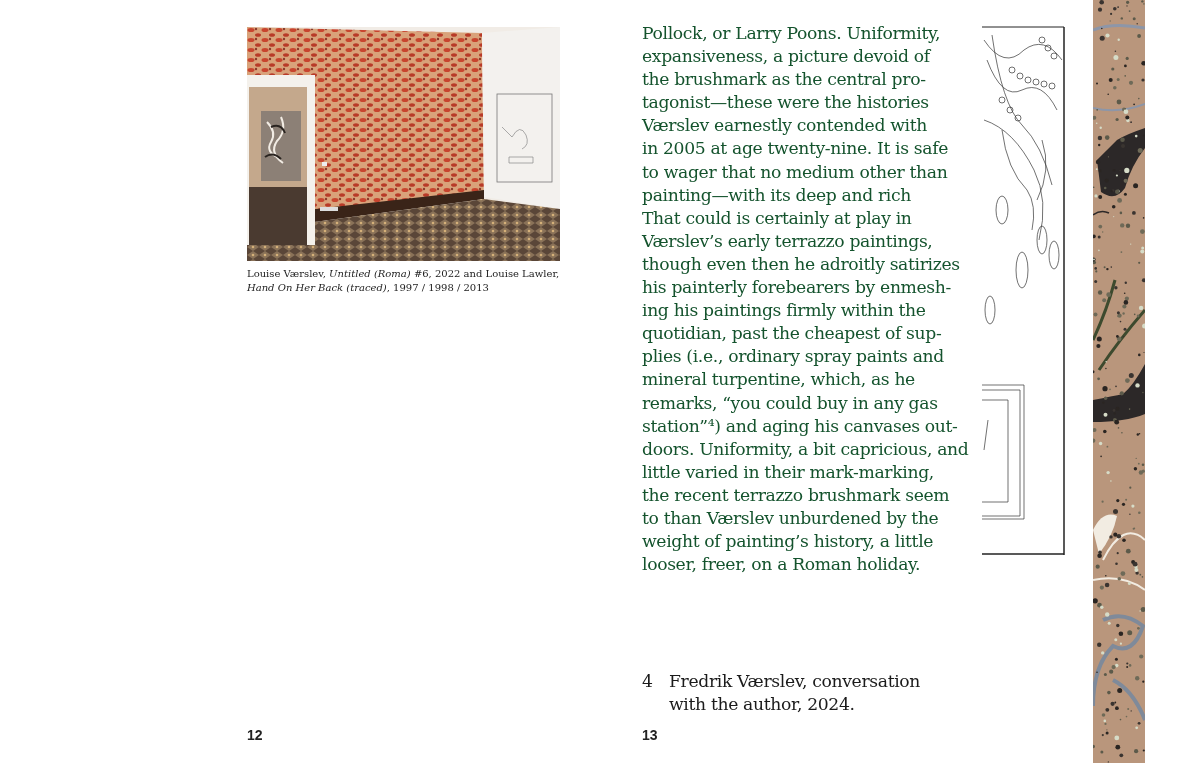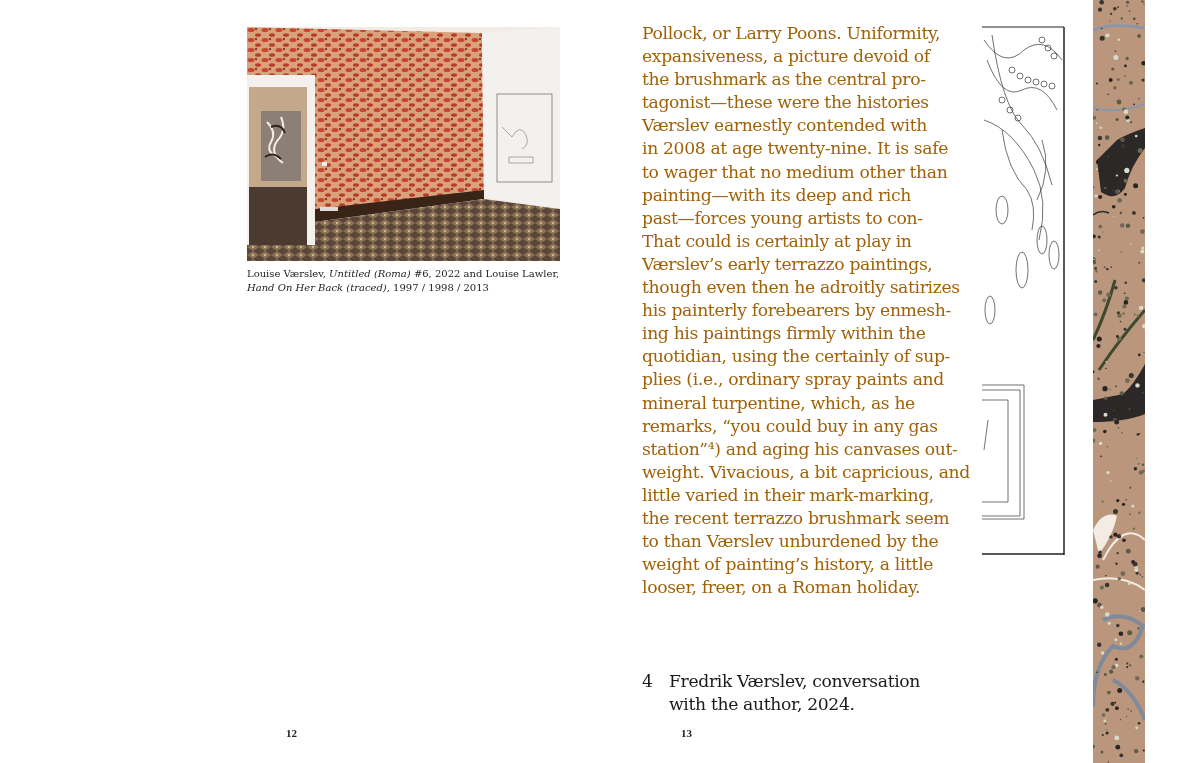--- a/index.html
+++ b/index.html
@@ -1,22 +1,22 @@
 <!DOCTYPE html>
 <html><head>
 <meta charset="utf-8">
 <style>
   html, body { margin:0; padding:0; }
   body { width:1200px; height:763px; background:#ffffff; position:relative; overflow:hidden; font-family:"DejaVu Serif", serif; color:#1b1b1b; }
   .spread { position:absolute; left:0; top:0; width:1093px; height:763px; background:#ffffff; }
   .photo { position:absolute; left:247px; top:27px; width:313px; height:234px; overflow:hidden; background:#e9e2d8; }
   .caption { position:absolute; left:247px; top:267px; width:330px; font-family:"DejaVu Serif", serif; font-size:10px; line-height:14px; color:#222; }
   .caption i { font-style:italic; }
-  .pagenum { position:absolute; font-family:Liberation Serif, serif; font-weight:bold; font-size:11px; color:#222;margin-left:39px; }
-  .body-text { position:absolute; left:642px; top:22px; width:330px; font-family:"DejaVu Serif", serif; font-size:17.2px; line-height:23.1px; color:#a16207; letter-spacing:-0.35px; }
+  .pagenum { position:absolute; font-family:Liberation Sans, sans-serif; font-weight:bold; font-size:14px; color:#222; }
+  .body-text { position:absolute; left:642px; top:22px; width:330px; font-family:"DejaVu Serif", serif; font-size:17.2px; line-height:23.1px; color:#14532d; letter-spacing:-0.35px; }
   .body-text .ln { display:block; white-space:nowrap; }
   .footnote { position:absolute; left:642px; top:670px; width:330px; font-family:"DejaVu Serif", serif; font-size:17.2px; line-height:23.1px; letter-spacing:-0.35px; }
   .footnote .num { position:absolute; left:0; top:0; }
   .footnote .txt { position:absolute; left:27px; top:0; white-space:nowrap; }
   .drawing { position:absolute; left:982px; top:0; width:108px; height:763px; background:#fff; overflow:hidden; }
   .terrazzo { position:absolute; left:1093px; top:0; width:52px; height:763px; overflow:hidden; background:#b9967c; }
 </style>
 </head>
 <body>
 
@@ -69,35 +69,34 @@
   </div>
 
   <div class="pagenum" style="left:247px; top:727px;">12</div>
 
   <div class="body-text" id="body-text">
       <span class="ln">Pollock, or Larry Poons. Uniformity,</span>
       <span class="ln">expansiveness, a picture devoid of</span>
       <span class="ln">the brushmark as the central pro-</span>
       <span class="ln">tagonist—these were the histories</span>
       <span class="ln">Værslev earnestly contended with</span>
-      <span class="ln">in 2008 at age twenty-nine. It is safe</span>
+      <span class="ln">in 2005 at age twenty-nine. It is safe</span>
       <span class="ln">to wager that no medium other than</span>
       <span class="ln">painting—with its deep and rich</span>
-      <span class="ln">past—forces young artists to con-</span>
       <span class="ln">That could is certainly at play in</span>
       <span class="ln">Værslev’s early terrazzo paintings,</span>
       <span class="ln">though even then he adroitly satirizes</span>
       <span class="ln">his painterly forebearers by enmesh-</span>
       <span class="ln">ing his paintings firmly within the</span>
-      <span class="ln">quotidian, using the certainly of sup-</span>
+      <span class="ln">quotidian, past the cheapest of sup-</span>
       <span class="ln">plies (i.e., ordinary spray paints and</span>
       <span class="ln">mineral turpentine, which, as he</span>
       <span class="ln">remarks, “you could buy in any gas</span>
       <span class="ln">station”⁴) and aging his canvases out-</span>
-      <span class="ln">weight. Vivacious, a bit capricious, and</span>
+      <span class="ln">doors. Uniformity, a bit capricious, and</span>
       <span class="ln">little varied in their mark-marking,</span>
       <span class="ln">the recent terrazzo brushmark seem</span>
       <span class="ln">to than Værslev unburdened by the</span>
       <span class="ln">weight of painting’s history, a little</span>
       <span class="ln">looser, freer, on a Roman holiday.</span>
     </div>
 
   <div class="footnote">
     <span class="num">4</span>
     <span class="txt">

